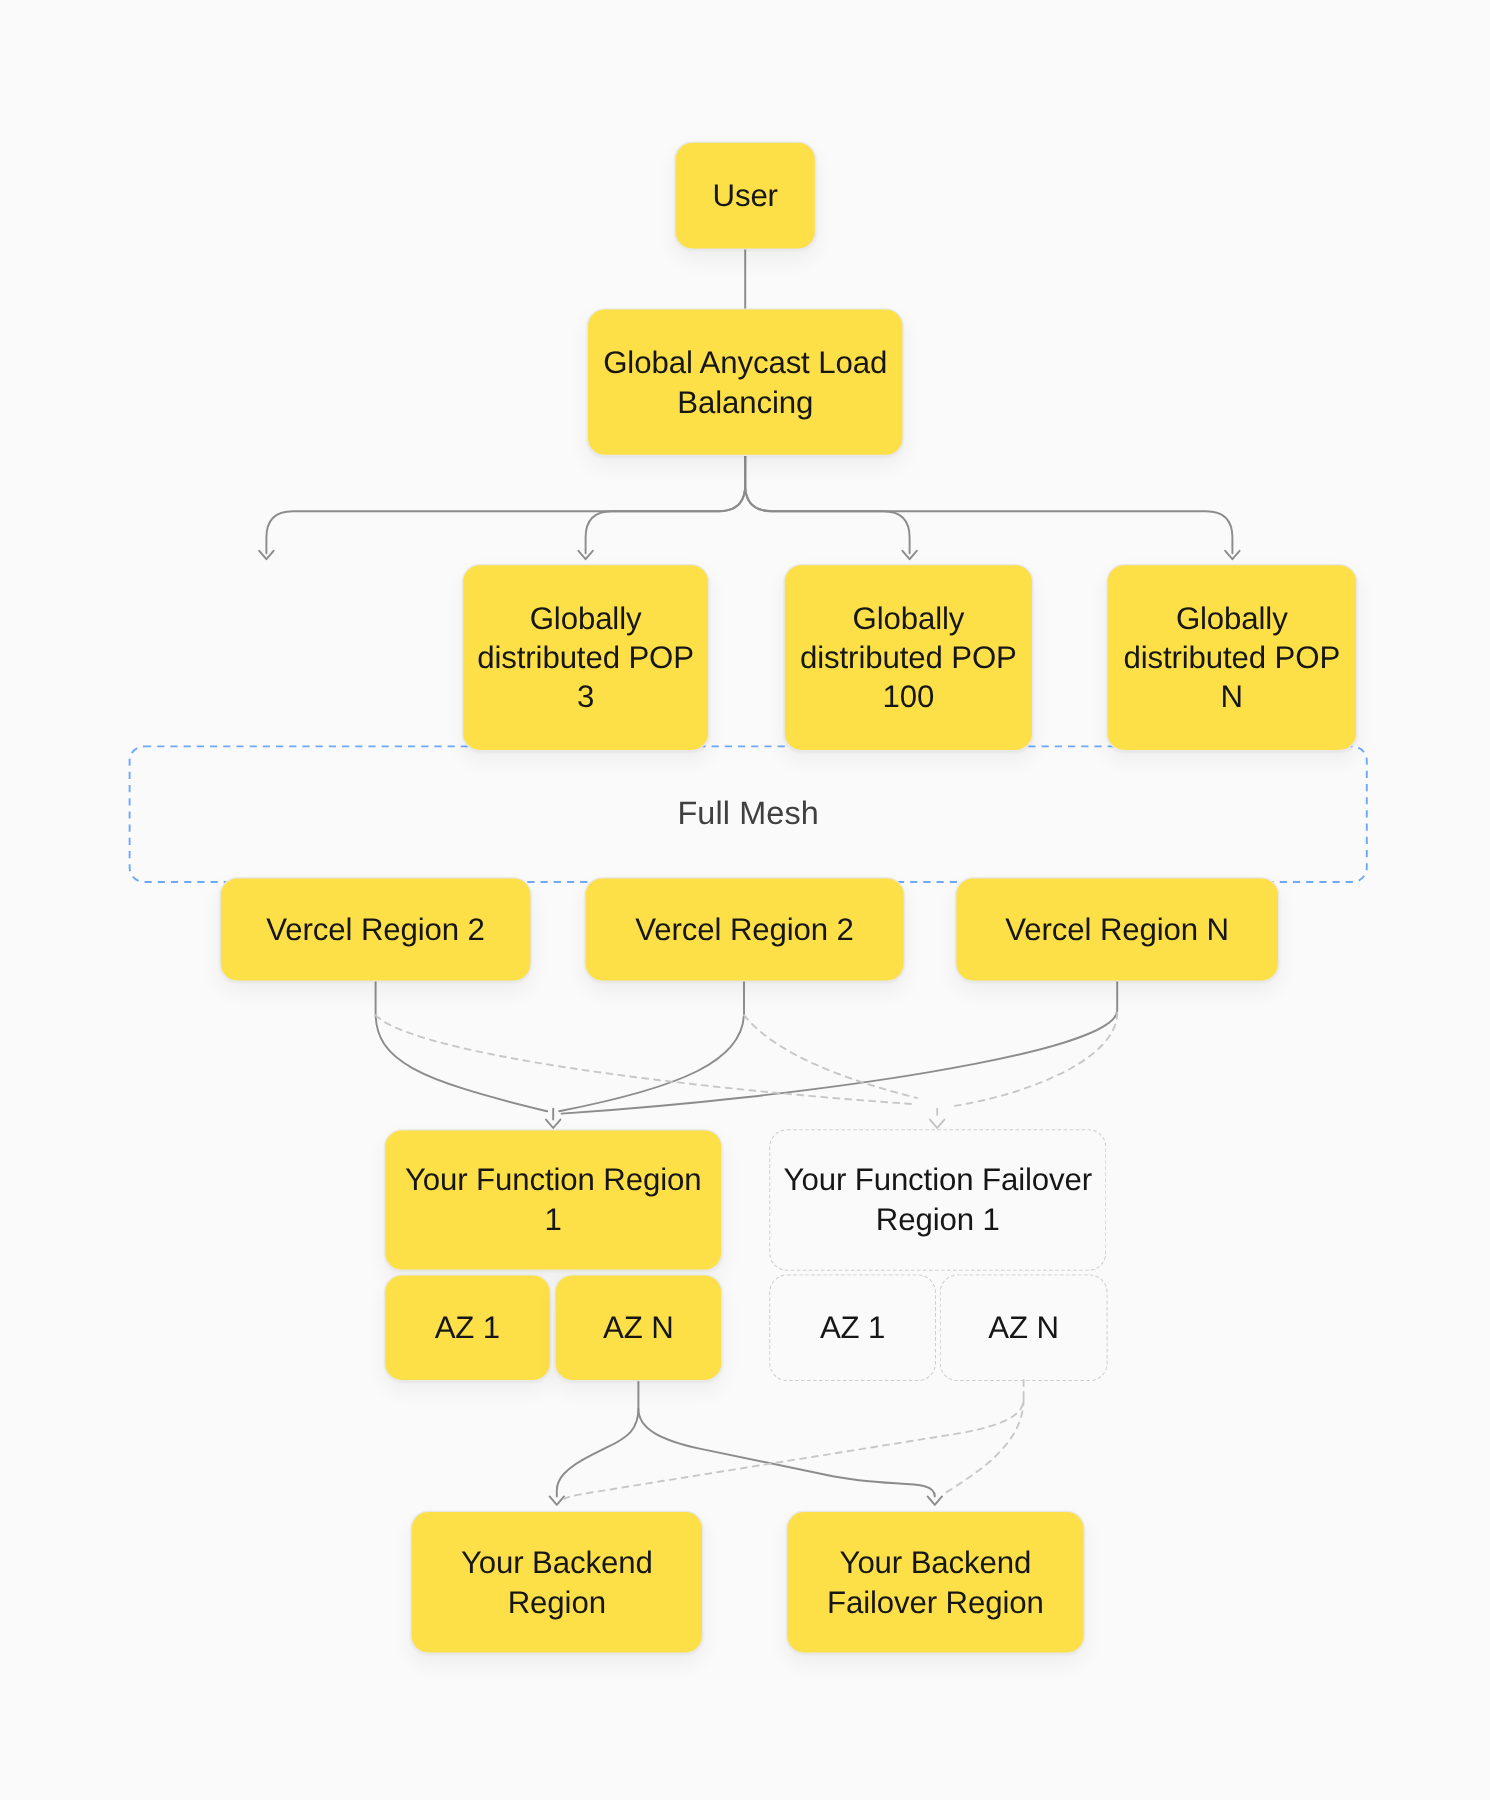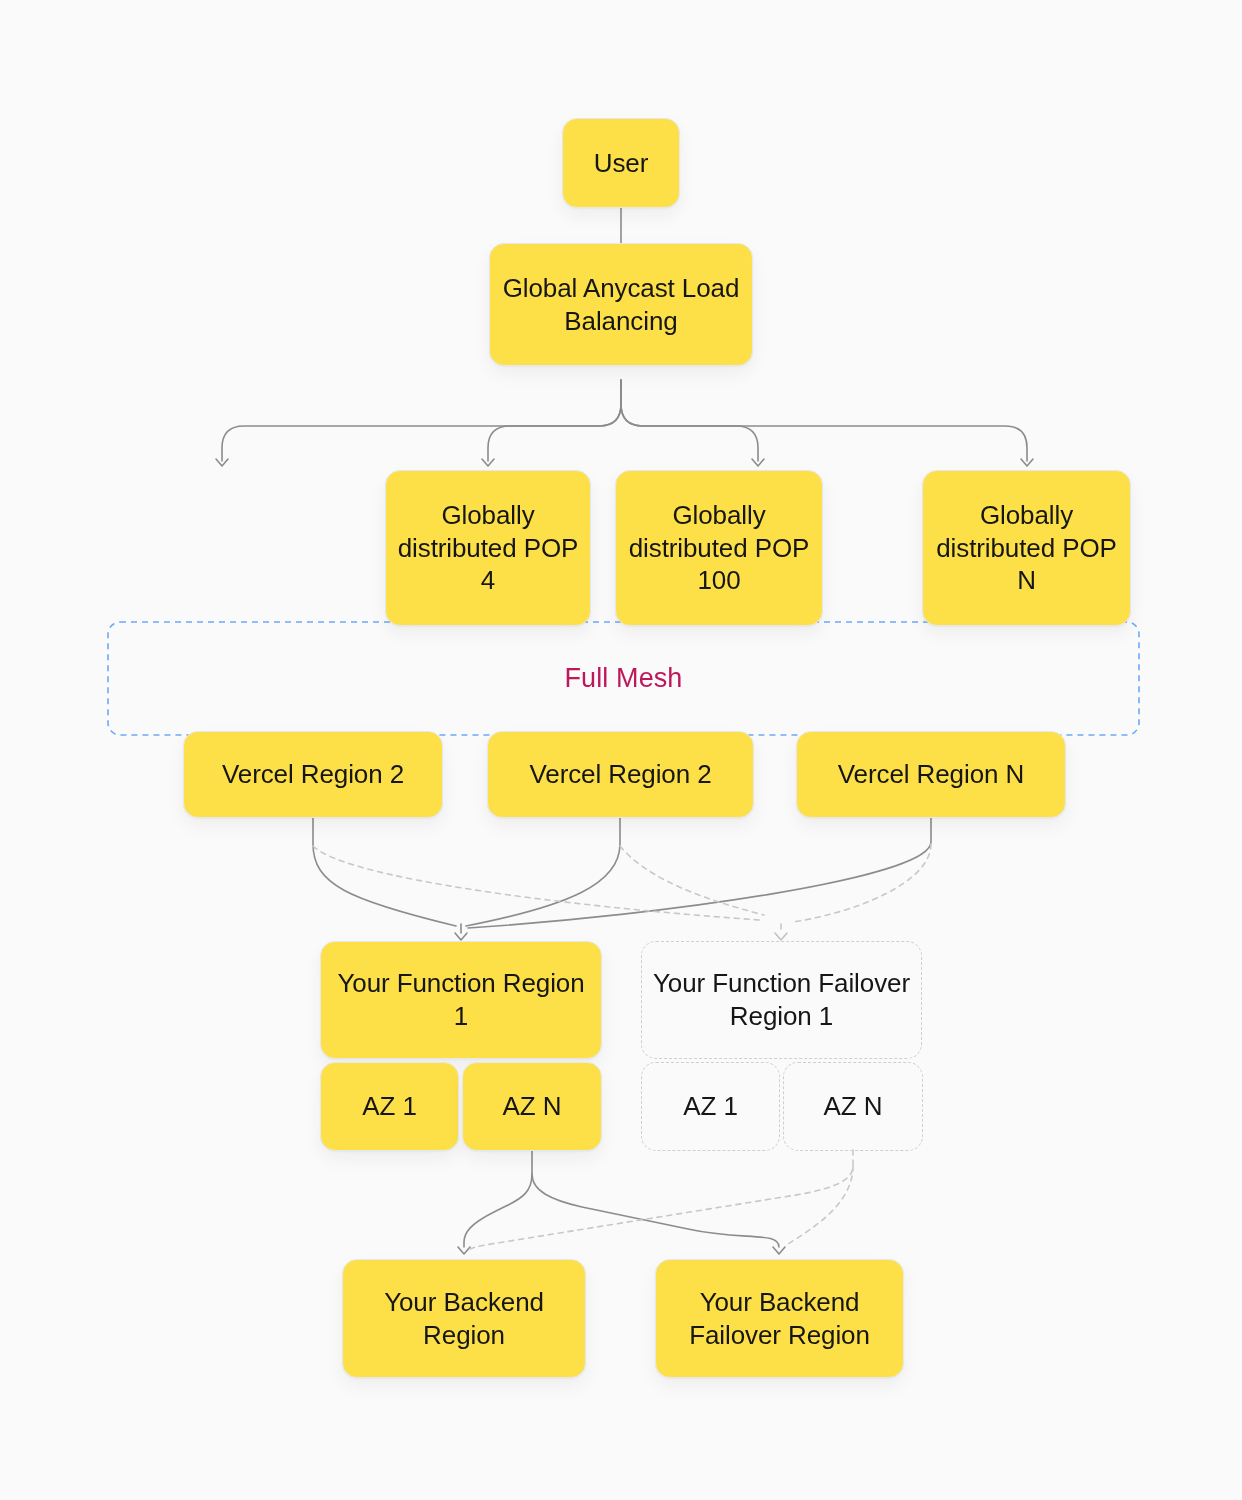--- a/index.html
+++ b/index.html
@@ -1,21 +1,21 @@
 <!DOCTYPE html>
 <html><head>
 <meta charset="utf-8">
 <style>
   html,body{margin:0;padding:0;background:#fafafa;}
   .canvas{position:relative;width:1242px;height:1500px;background:#fafafa;overflow:hidden;
           font-family:"Liberation Sans","DejaVu Sans",sans-serif;color:#161616;}
   .edges{position:absolute;left:0;top:0;z-index:1;}
   .mesh-label{position:absolute;left:108px;top:622px;width:1031px;height:113px;z-index:1;
           display:flex;align-items:center;justify-content:center;
-          font-size:27px;font-weight:500;color:#be185d;letter-spacing:.1px;}
+          font-size:27px;font-weight:500;color:#404040;letter-spacing:.1px;}
   .node{position:absolute;z-index:2;background:#fde047;border:1.5px solid #e8e8e8;border-radius:15px;
           display:flex;align-items:center;justify-content:center;text-align:center;
           font-size:26px;line-height:1.26;letter-spacing:-.1px;box-sizing:border-box;padding:6px 10px;
           box-shadow:0 1px 2px rgba(0,0,0,.04),0 8px 18px rgba(0,0,0,.05);}
   .node.dashed{background:transparent;border:1.5px dashed #cfcfcf;box-shadow:none;justify-content:center;}
 </style>
 </head>
 <body>
 
 <div class="canvas">
@@ -60,28 +60,28 @@
   </svg>
 
   <div class="mesh-label">
     <span>Full Mesh</span>
   </div>
 
   <div class="node" style="left:562px;top:118px;width:118px;height:90px">
     <span>User</span>
   </div>
 
-  <div class="node" style="left:489px;top:243px;width:264px;height:123px">
+  <div class="node" style="left:489px;top:257px;width:264px;height:123px">
     <span>Global Anycast Load Balancing</span>
   </div>
 
   <div class="node" style="left:385px;top:470px;width:206px;height:156px">
-    <span>Globally distributed POP 4</span>
+    <span>Globally distributed POP 3</span>
   </div>
-  <div class="node" style="left:615px;top:470px;width:208px;height:156px">
+  <div class="node" style="left:653px;top:470px;width:208px;height:156px">
     <span>Globally distributed POP 100</span>
   </div>
   <div class="node" style="left:922px;top:470px;width:209px;height:156px">
     <span>Globally distributed POP N</span>
   </div>
 
   <div class="node" style="left:183px;top:731px;width:260px;height:87px">
     <span>Vercel Region 2</span>
   </div>
   <div class="node" style="left:487px;top:731px;width:267px;height:87px">

